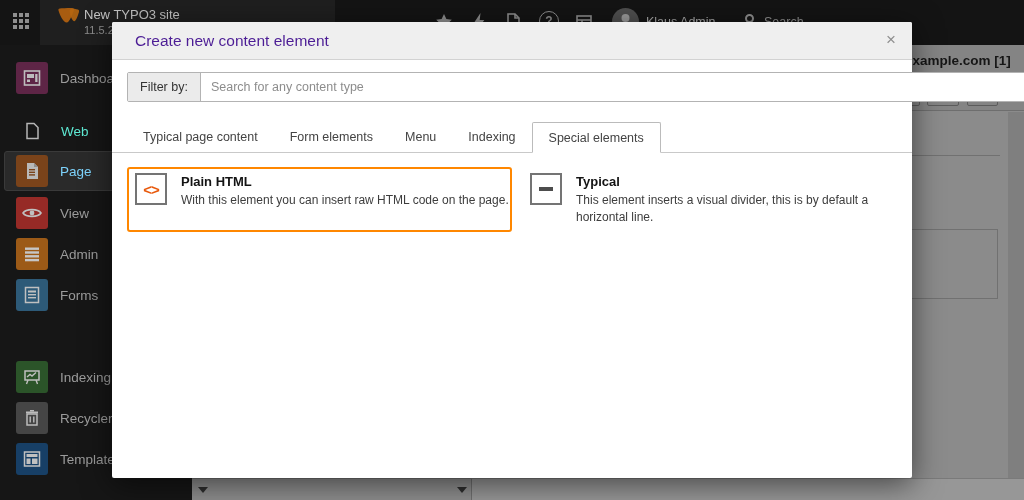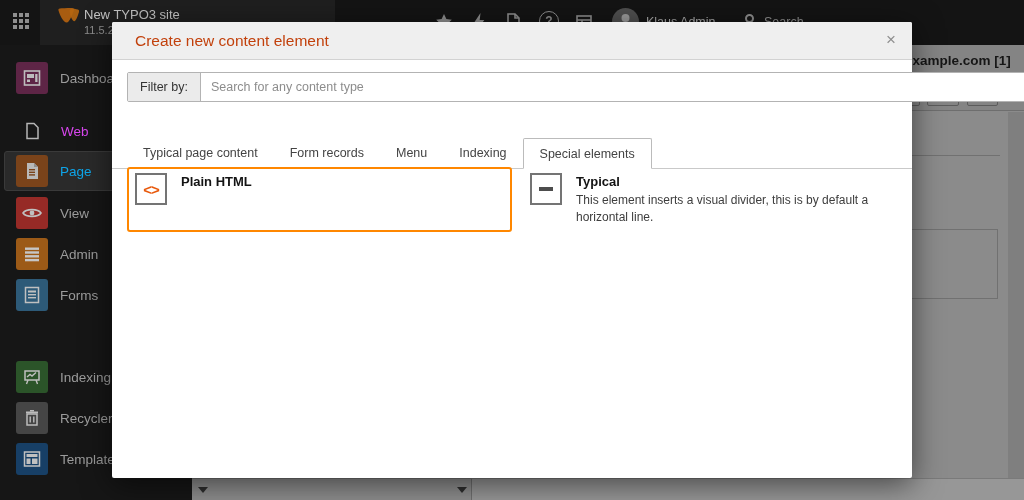--- a/index.html
+++ b/index.html
@@ -25,50 +25,50 @@
   .search-glass b { position:absolute; left:11px; top:11px; width:6px; height:2px; background:#8d8d8d; transform:rotate(45deg); }
 
   
   .sidebar { position:absolute; left:0; top:45px; width:192px; height:455px; background:#161616; z-index:1; }
   .mrow { position:absolute; left:0; width:192px; height:40px; display:flex; align-items:center; cursor:pointer; }
   .mrow .tile { width:32px; height:32px; margin-left:16px; border-radius:3px; flex:0 0 auto;
                 display:flex; align-items:center; justify-content:center; }
   .mrow .mlabel { margin-left:12px; font-size:13.5px; color:#9b9b9b; white-space:nowrap; }
   .mrow.sel { background:#2a2a2a; border:1px solid #3a3a3a; border-radius:3px; left:4px; width:186px; }
   .mrow.sel .tile { margin-left:11px; }
-  .mrow.sel .mlabel { color:#0ea5e9; }
+  .mrow.sel .mlabel { color:#7dd3fc; }
   .webrow { height:34px; }
   .webrow .smallic { margin-left:24px; }
-  .webrow .mlabel { margin-left:20px; color:#d946ef; }
+  .webrow .mlabel { margin-left:20px; color:#5eead4; }
 
   
   .docheader { position:absolute; left:192px; top:45px; width:832px; height:66px; background:#848484; border-bottom:1px solid #6e6e6e; z-index:1; }
   .bg-page-title { position:absolute; left:905px; top:53px; font-size:13.5px; font-weight:bold; color:#161616; white-space:nowrap; z-index:1; }
   .dh-btn { position:absolute; top:80px; height:26px; border:1px solid #5c5c5c; border-radius:2px; background:transparent;
             color:#2b2b2b; font-size:13px; font-weight:bold; text-align:center; line-height:24px; cursor:pointer; z-index:1; }
   .content-bg { position:absolute; left:192px; top:112px; width:832px; height:366px; background:#8b8b8b; z-index:0; }
   .bg-line { position:absolute; left:220px; top:155px; width:780px; border-top:1px solid #717171; z-index:0; }
   .bg-box { position:absolute; left:240px; top:229px; width:758px; height:70px; border:1px solid #717171; z-index:0; }
   .bg-scroll { position:absolute; left:1008px; top:112px; width:16px; height:388px; background:#7f7f7f; z-index:0; }
   .tree-bottom { position:absolute; left:192px; top:478px; width:279px; height:22px; background:#8e8e8e; border-top:1px solid #757575; z-index:1; }
   .content-bottom { position:absolute; left:471px; top:478px; width:553px; height:22px; background:#979797; border-top:1px solid #7a7a7a; border-left:1px solid #6f6f6f; z-index:1; }
   .caret-down { position:absolute; width:0; height:0; border-left:5px solid transparent; border-right:5px solid transparent; border-top:6px solid #2e2e2e; cursor:pointer; }
 
   
   .modal { position:absolute; left:112px; top:22px; width:800px; height:456px; background:#ffffff; z-index:10;
            box-shadow:0 6px 30px rgba(0,0,0,0.55); border-radius:2px; }
   .modal-header { height:38px; background:#efefef; border-bottom:1px solid #d2d2d2; border-radius:2px 2px 0 0; position:relative; }
-  .modal-title { position:absolute; left:23px; top:10px; font-size:15.5px; color:#c2410c; }
+  .modal-title { position:absolute; left:23px; top:10px; font-size:15.5px; color:#4c1d95; }
   .modal-close { position:absolute; right:16px; top:8px; font-size:17px; color:#8f8f8f; cursor:pointer; line-height:20px; }
   .filter-group { position:absolute; left:15px; top:50px; width:922px; height:30px; display:flex; border:1px solid #b3b3b3; border-radius:2px; }
   .filter-label { background:#ebebeb; border-right:1px solid #b3b3b3; padding:0 12px; font-size:12.5px; color:#333;
                   display:flex; align-items:center; white-space:nowrap; }
   .filter-input { flex:1; border:0; outline:none; padding:0 10px; font-size:12.5px; color:#333; font-family:"Liberation Sans",sans-serif; }
   .filter-input::placeholder { color:#8d8d8d; }
-  .tabs { position:absolute; left:0; top:116px; width:800px; height:31px; border-bottom:1px solid #c9c9c9; padding-left:15px; display:flex; }
+  .tabs { position:absolute; left:0; top:100px; width:800px; height:31px; border-bottom:1px solid #c9c9c9; padding-left:15px; display:flex; }
   .tab { font-size:12.5px; color:#444; padding:8px 16px 0 16px; height:31px; cursor:pointer; white-space:nowrap; }
   .tab.active { border:1px solid #bbb; border-bottom:1px solid #fff; border-radius:2px 2px 0 0; background:#fff; margin-bottom:-1px; }
   .cards { position:absolute; left:0; top:145px; width:800px; display:grid; grid-template-columns:385px 385px; column-gap:10px; row-gap:32px; padding:0 15px; }
   .card { display:flex; gap:14px; padding:4px 6px; border:2px solid transparent; border-radius:3px; cursor:pointer; align-items:flex-start; }
   .card.sel { border-color:#ff8700; }
   .icbox { width:32px; height:32px; border:2px solid #747474; background:#fff; flex:0 0 auto;
            display:flex; align-items:center; justify-content:center; }
   .ctitle { font-size:13px; font-weight:bold; color:#141414; margin:1px 0 3px; }
   .cdesc { font-size:12px; color:#3d3d3d; line-height:17px; max-width:330px; }
   .html-glyph { font-size:15px; font-weight:bold; color:#e8590c; letter-spacing:-1px; }
@@ -265,34 +265,35 @@
     <span class="modal-close">×</span>
   </div>
 
   <div class="filter-group">
     <span class="filter-label">Filter by:</span>
     <input class="filter-input" type="text" placeholder="Search for any content type" style="">
   </div>
 
   <div class="tabs">
     <span class="tab">Typical page content</span>
-    <span class="tab">Form records</span>
+    <span class="tab">Form elements</span>
     <span class="tab">Menu</span>
     <span class="tab">Indexing</span>
     <span class="tab active">Special elements</span>
   </div>
 
   <div class="cards">
 
     <div class="card sel">
       <span class="icbox">
         <span class="html-glyph">&lt;&gt;</span>
       </span>
       <span>
         <div class="ctitle">Plain HTML</div>
+        <div class="cdesc" style="white-space:nowrap;">With this element you can insert raw HTML code on the page.</div>
       </span>
     </div>
 
     <div class="card">
       <span class="icbox">
         <span class="divider-glyph"></span>
       </span>
       <span>
         <div class="ctitle">Typical</div>
         <div class="cdesc">This element inserts a visual divider, this is by default a horizontal line.</div>

